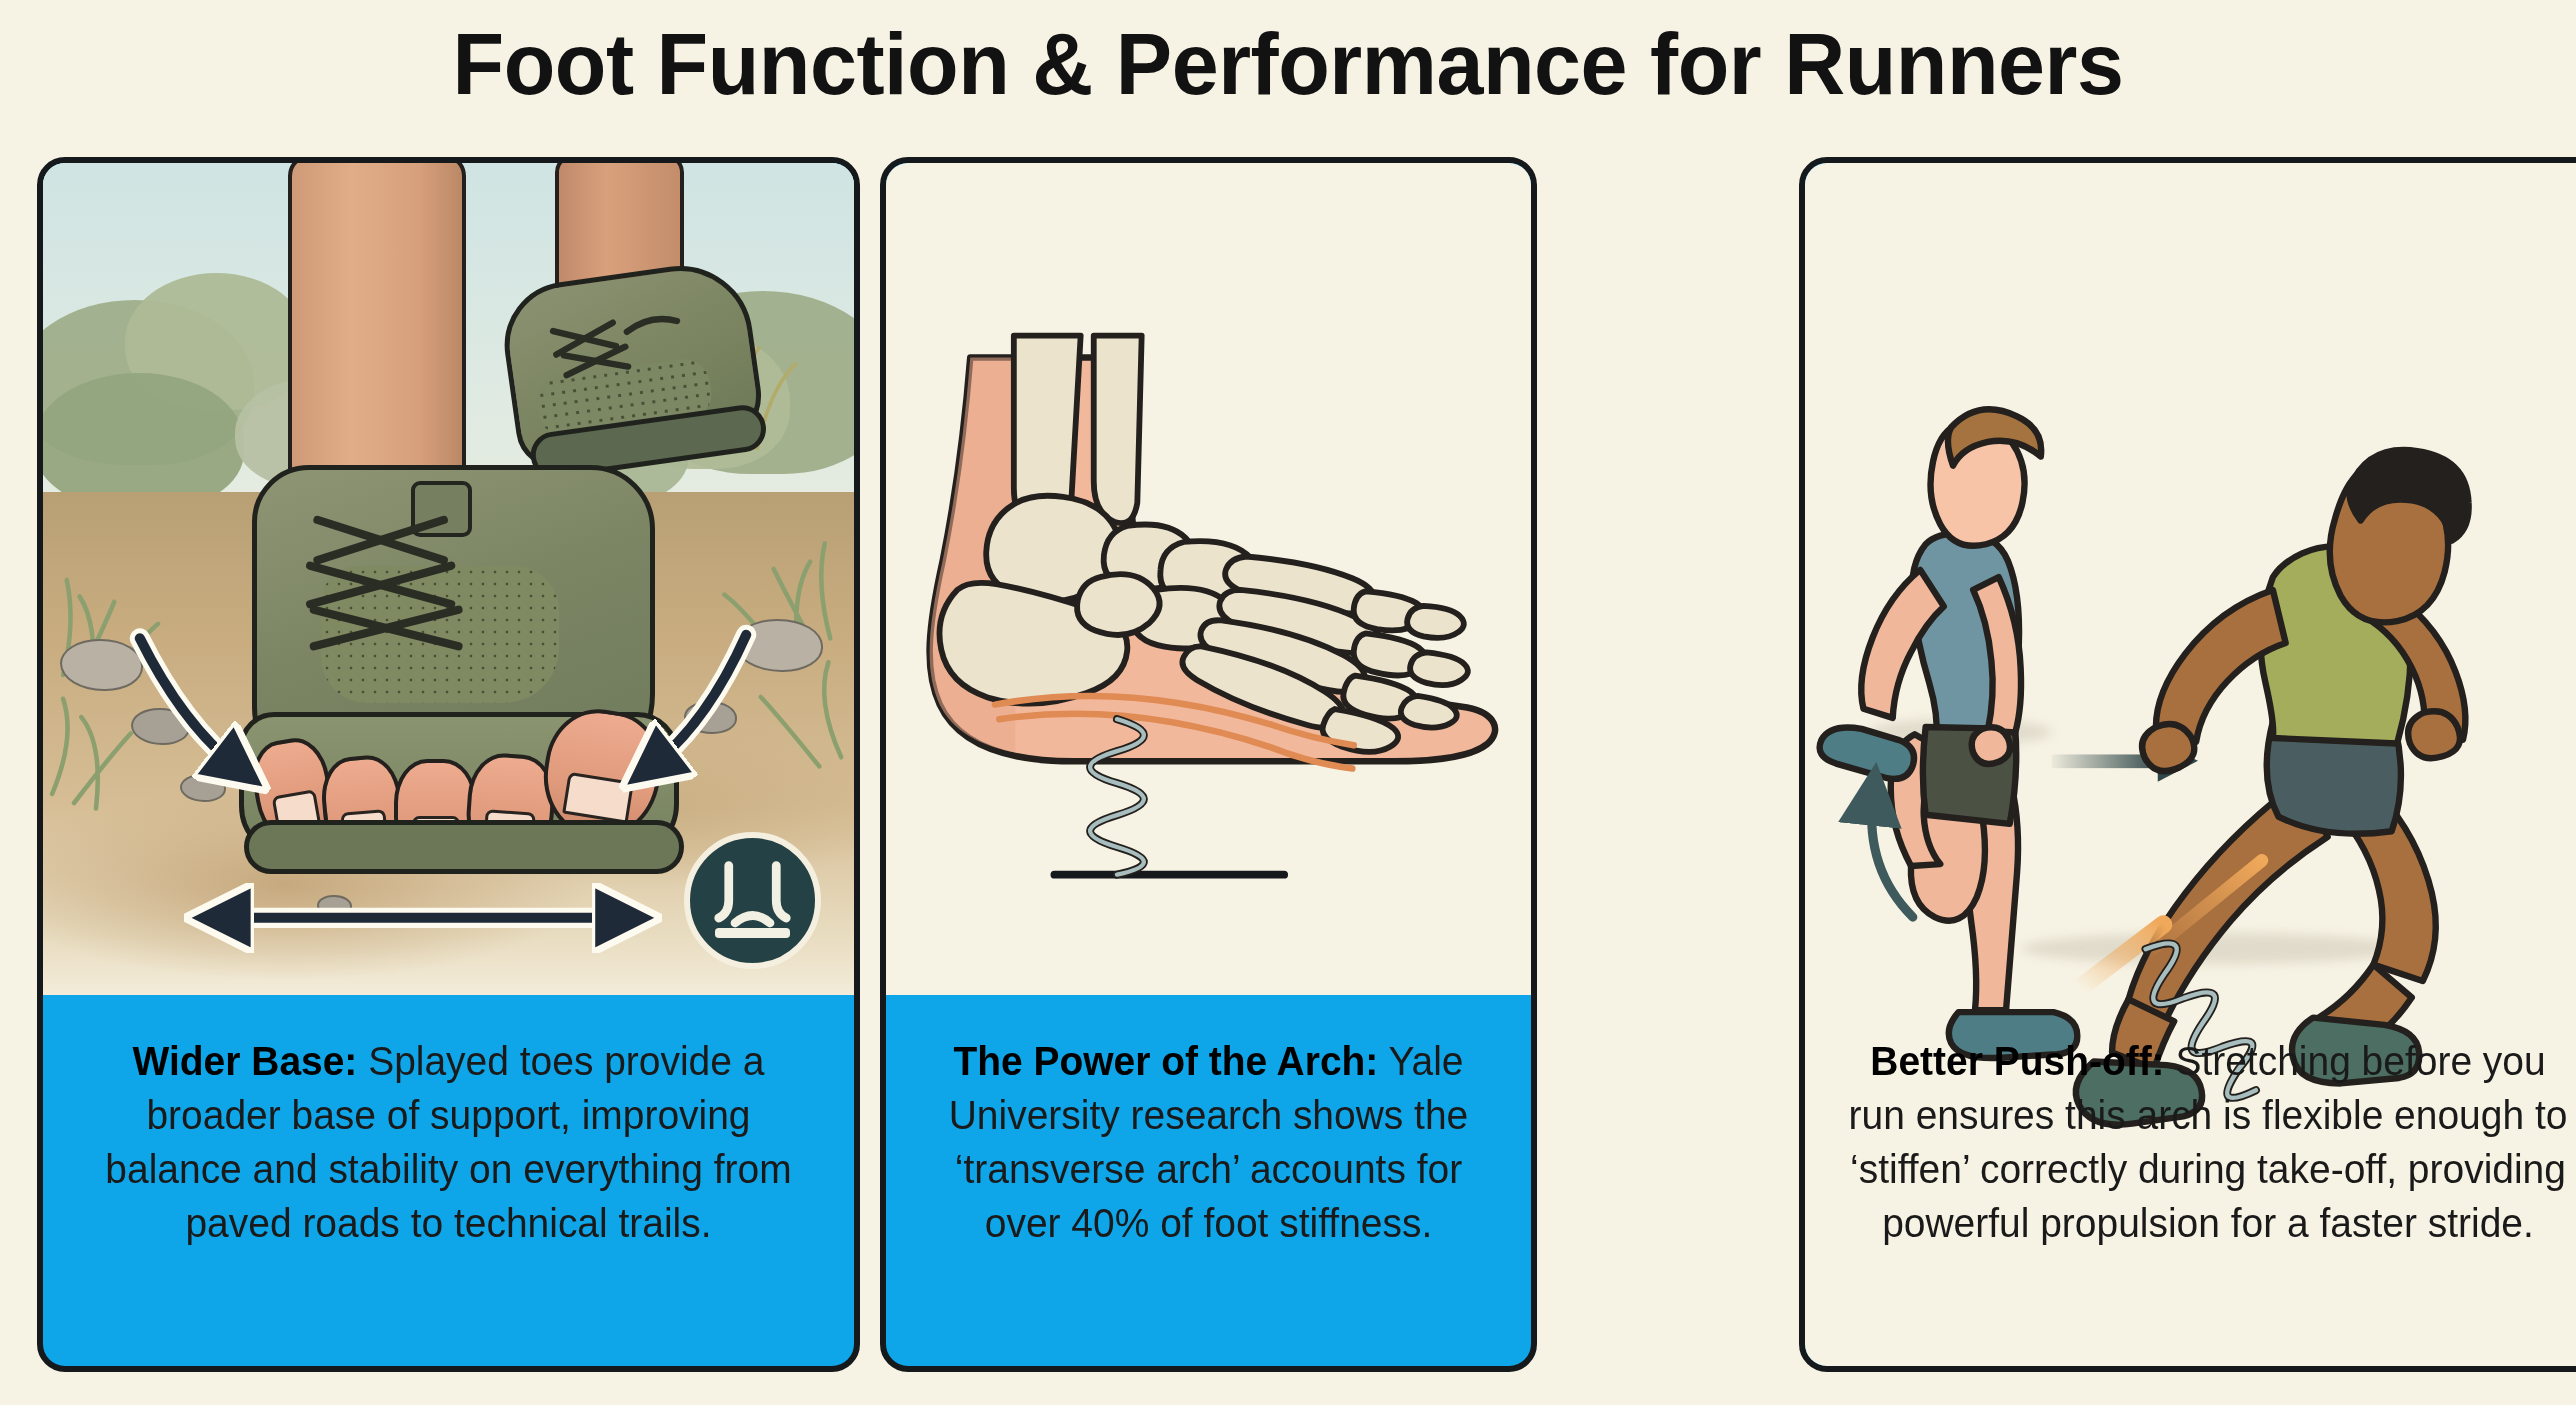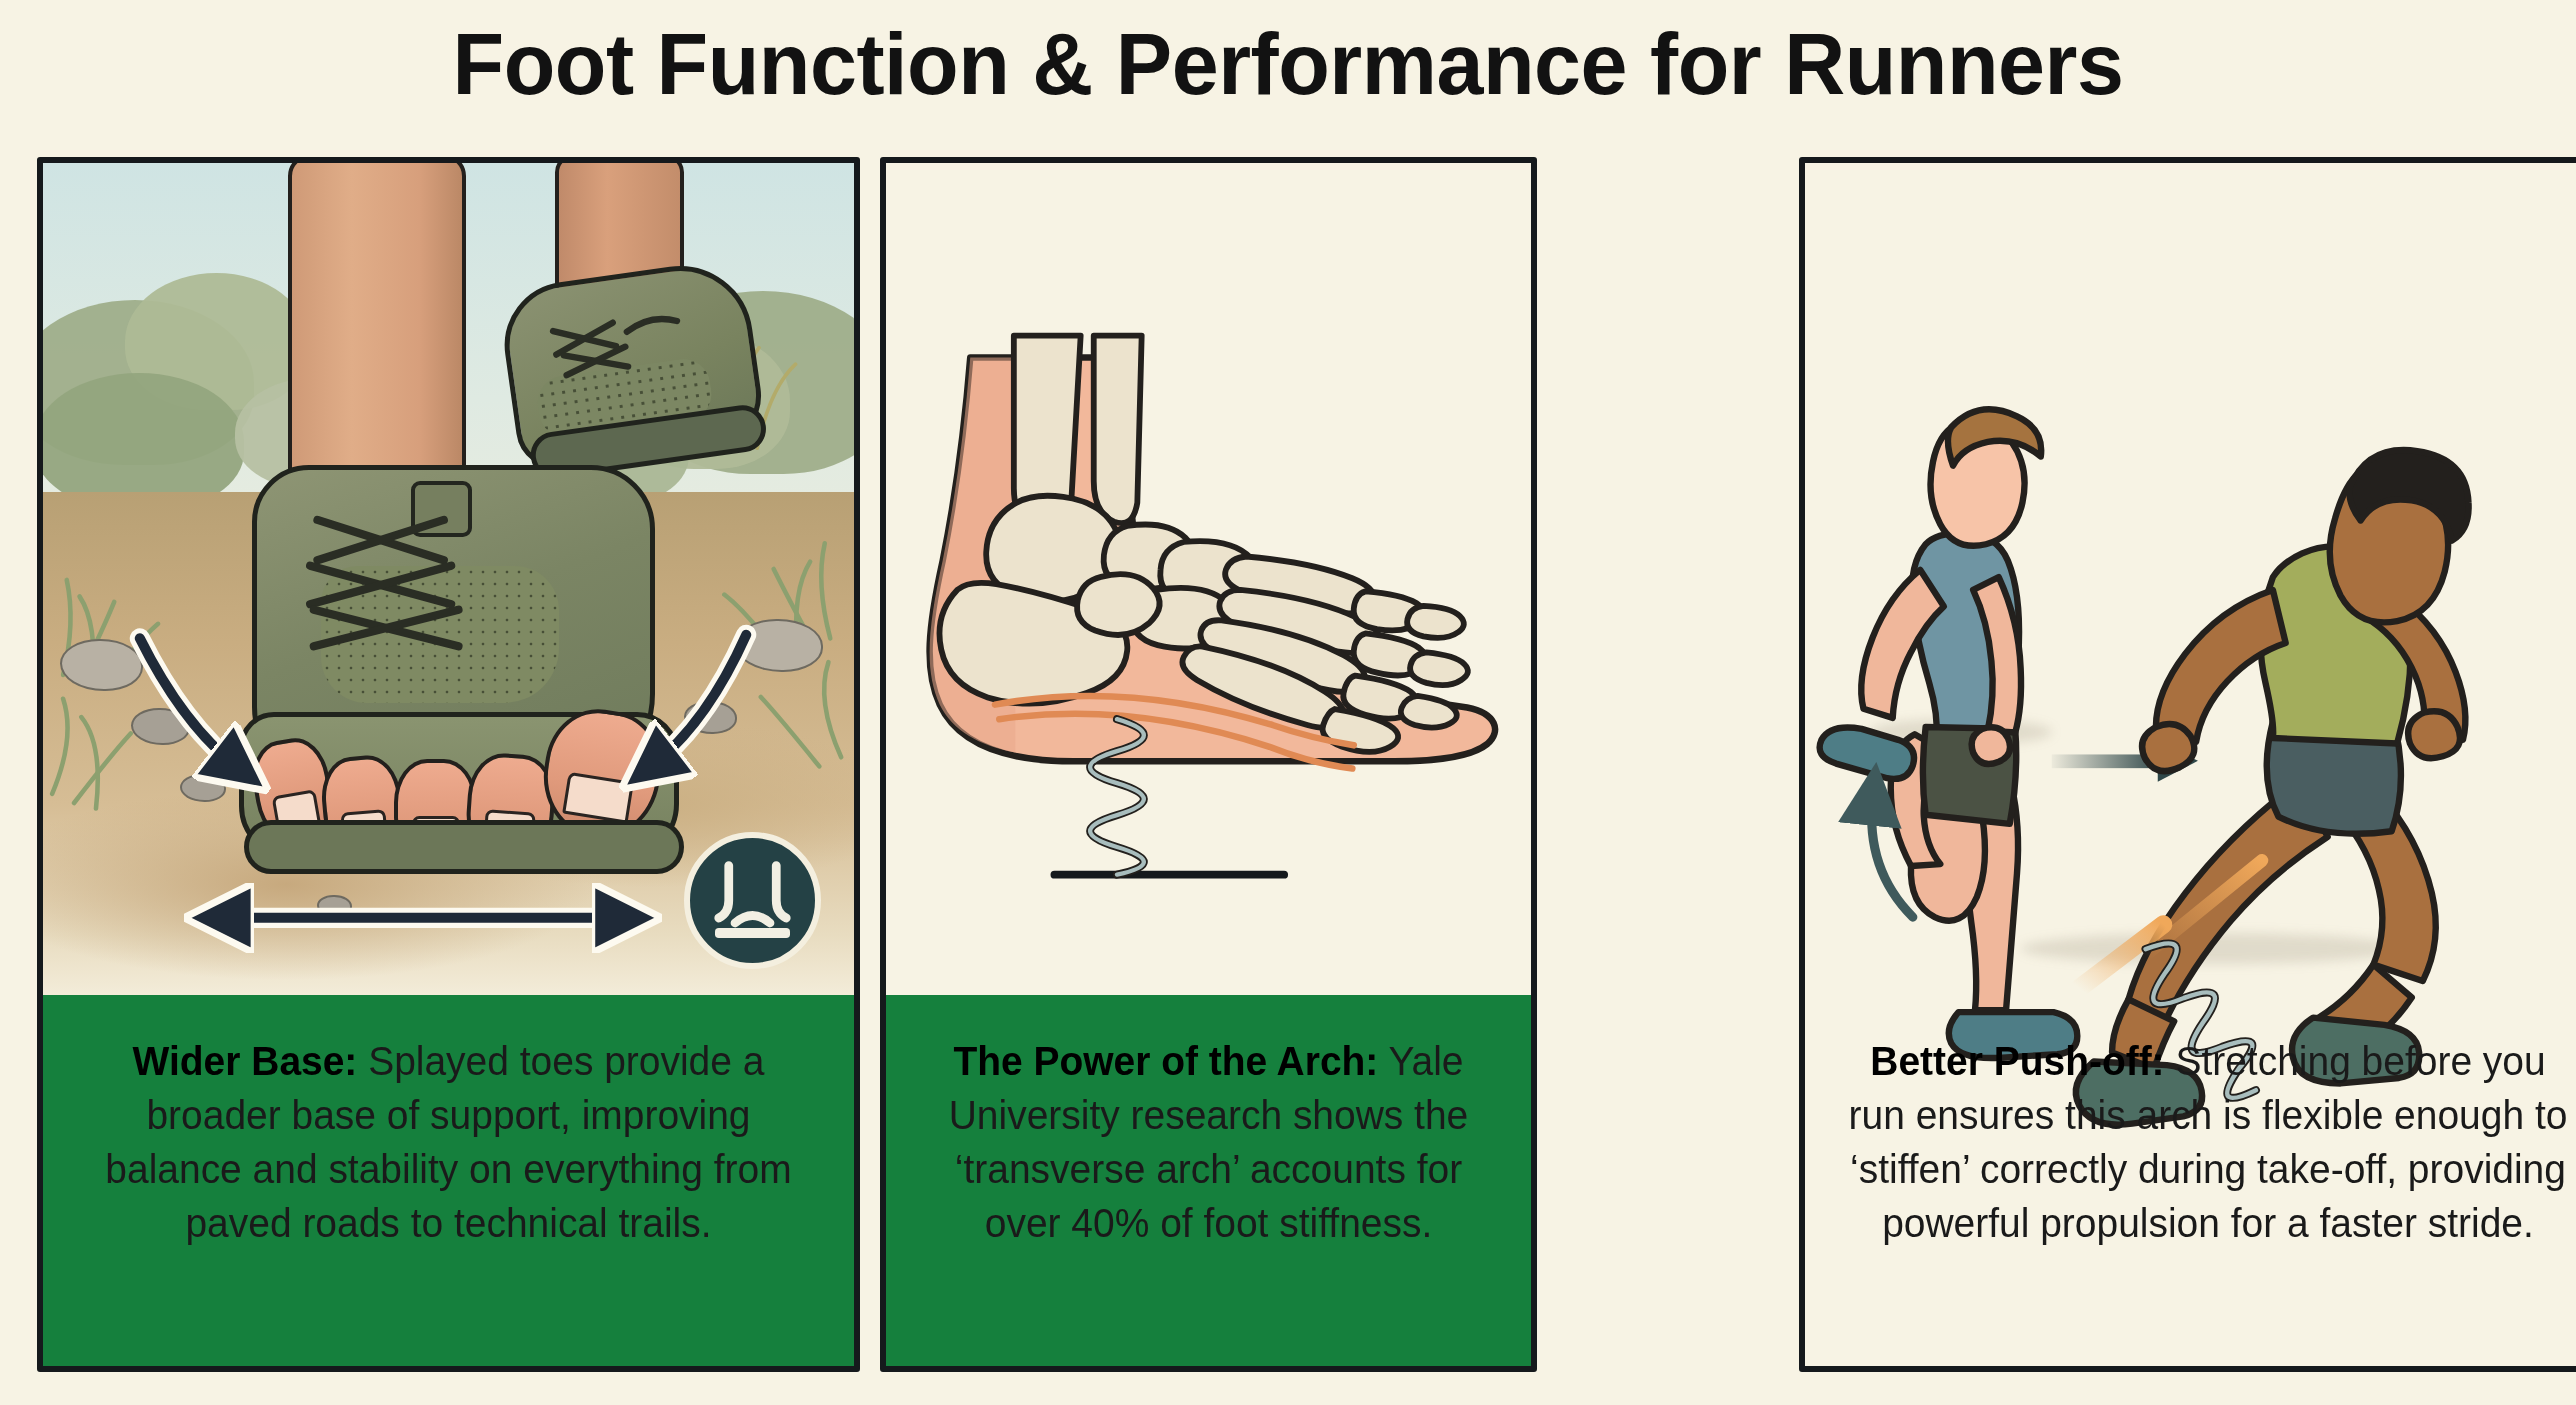--- a/index.html
+++ b/index.html
@@ -24,22 +24,22 @@
     transform:scaleX(0.96);
     transform-origin:center top;
     white-space:nowrap;
   }
 
   
   .panel{
     position:absolute;
     top:157px;height:1215px;
     border:6.4px solid #15191c;
-    border-radius:3px;
-    background:#15803d;
+    border-radius:28px;
+    background:#0ea5e9;
     box-sizing:border-box;
     overflow:hidden;
   }
   #panel1{left:37px;width:823px;}
   #panel2{left:880px;width:657px;}
   #panel3{left:1799px;width:818px;}
 
   .art{
     position:absolute;left:0;top:0;right:0;
     height:832px;

